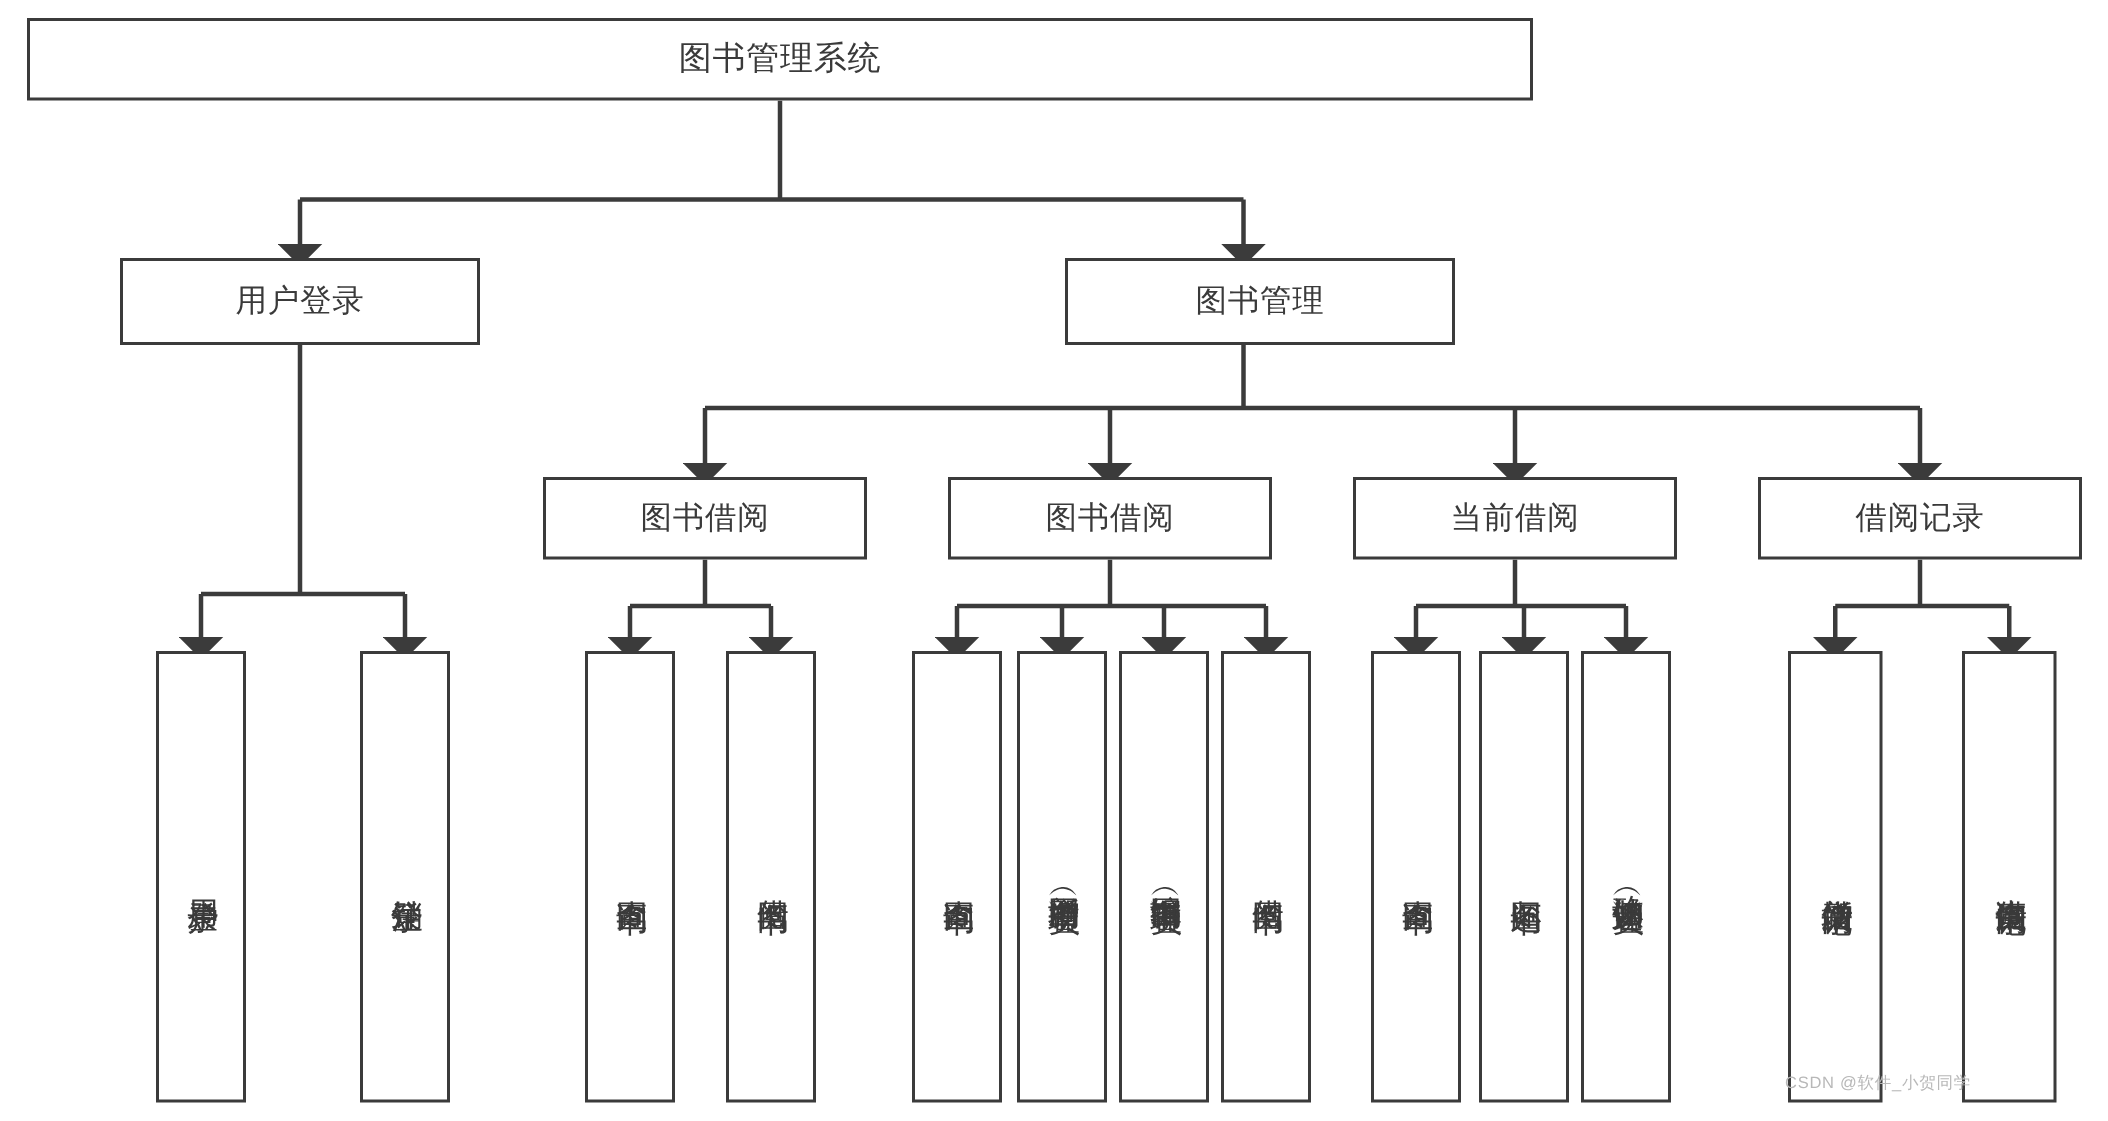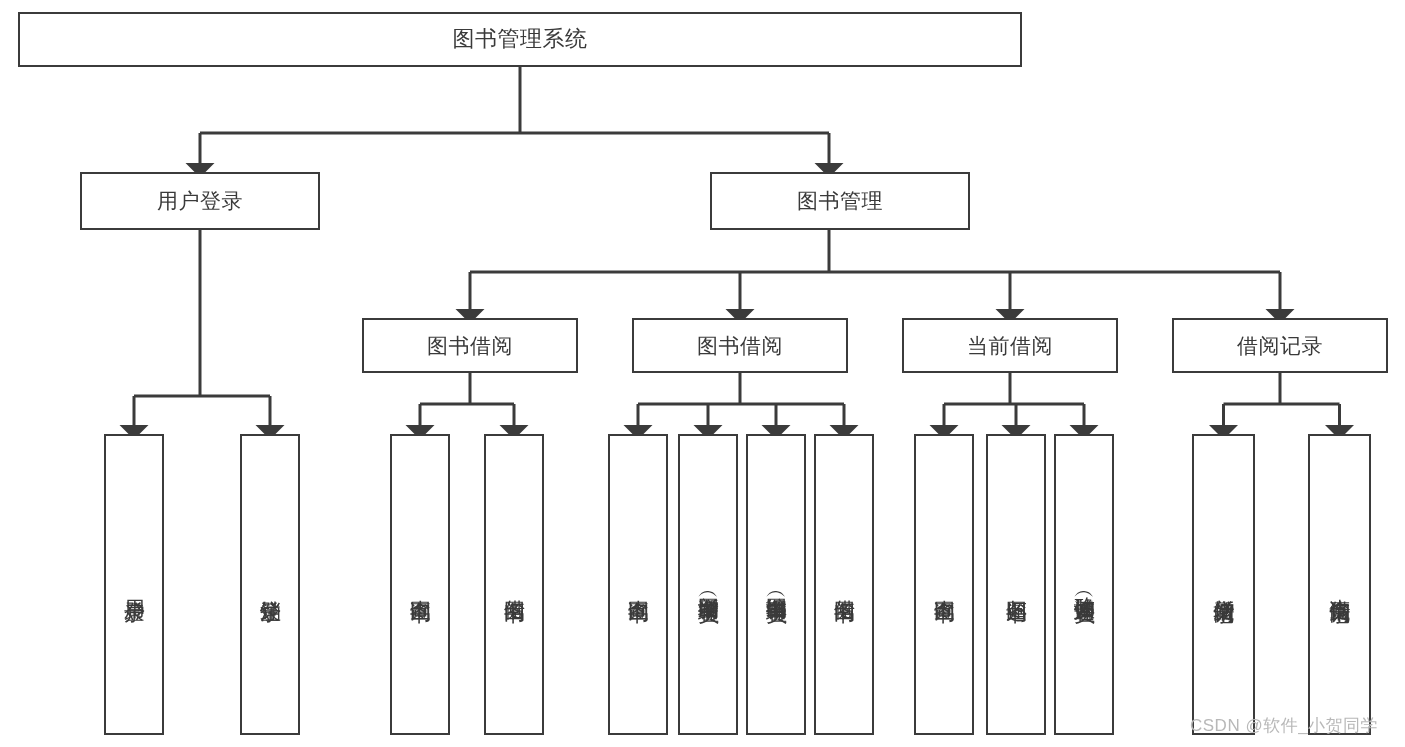--- a/index.html
+++ b/index.html
@@ -48,21 +48,21 @@
     writing-mode: vertical-rl;
     text-orientation: upright;
     font-size: 21px;
     line-height: 1.18;
     letter-spacing: 1px;
     padding: 4px 0;
     text-align: center;
   }
   .watermark {
     position: absolute;
-    font-size: 17px;
+    font-size: 11px;
     color: #b8b8b8;
     white-space: nowrap;
     letter-spacing: 0.5px;
   }
 </style>
 </head>
 <body>
 
 <div id="canvas">
   <svg id="edges" width="1405" height="747" viewBox="0 0 1405 747">

